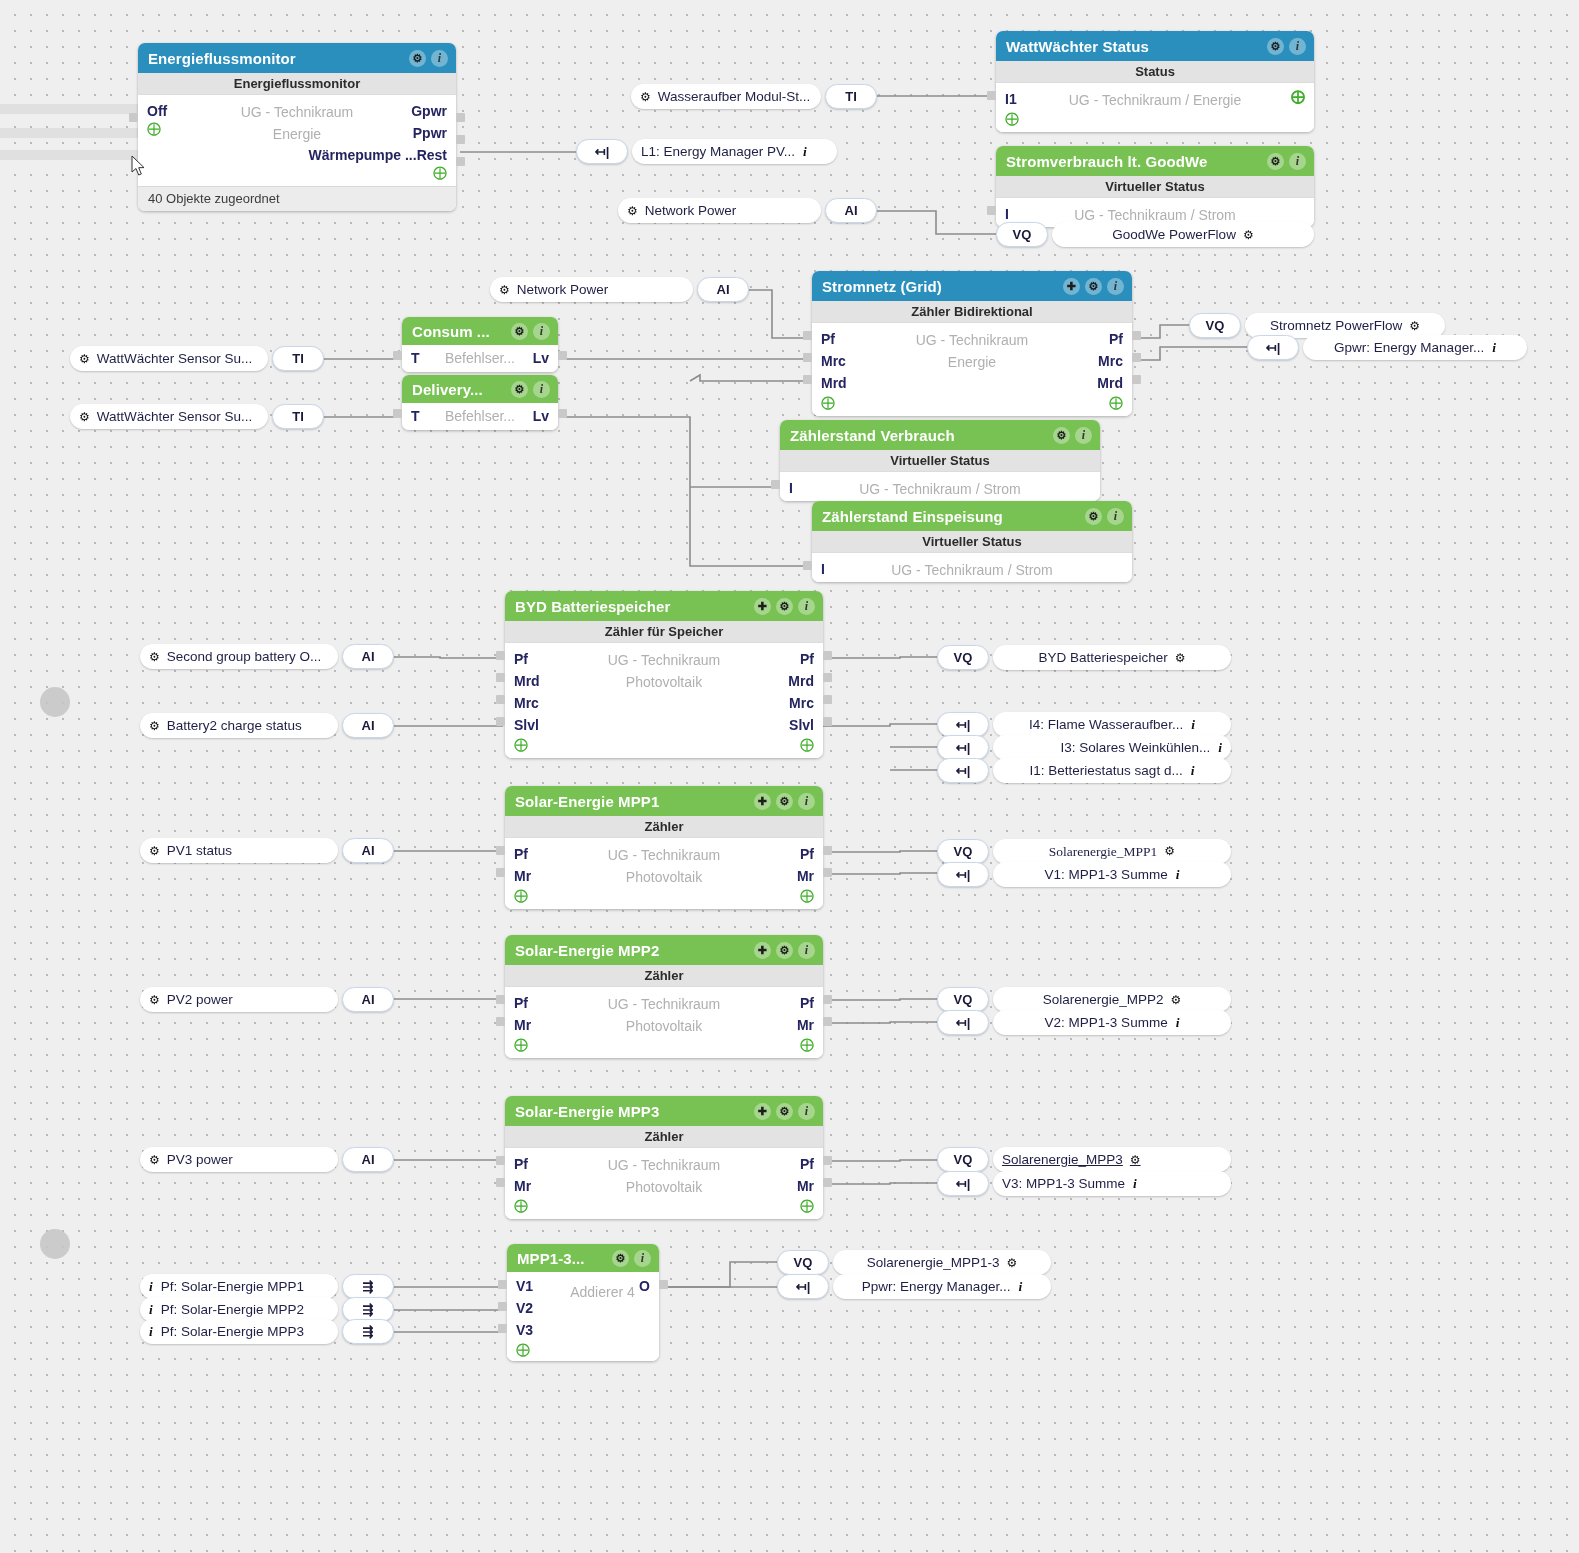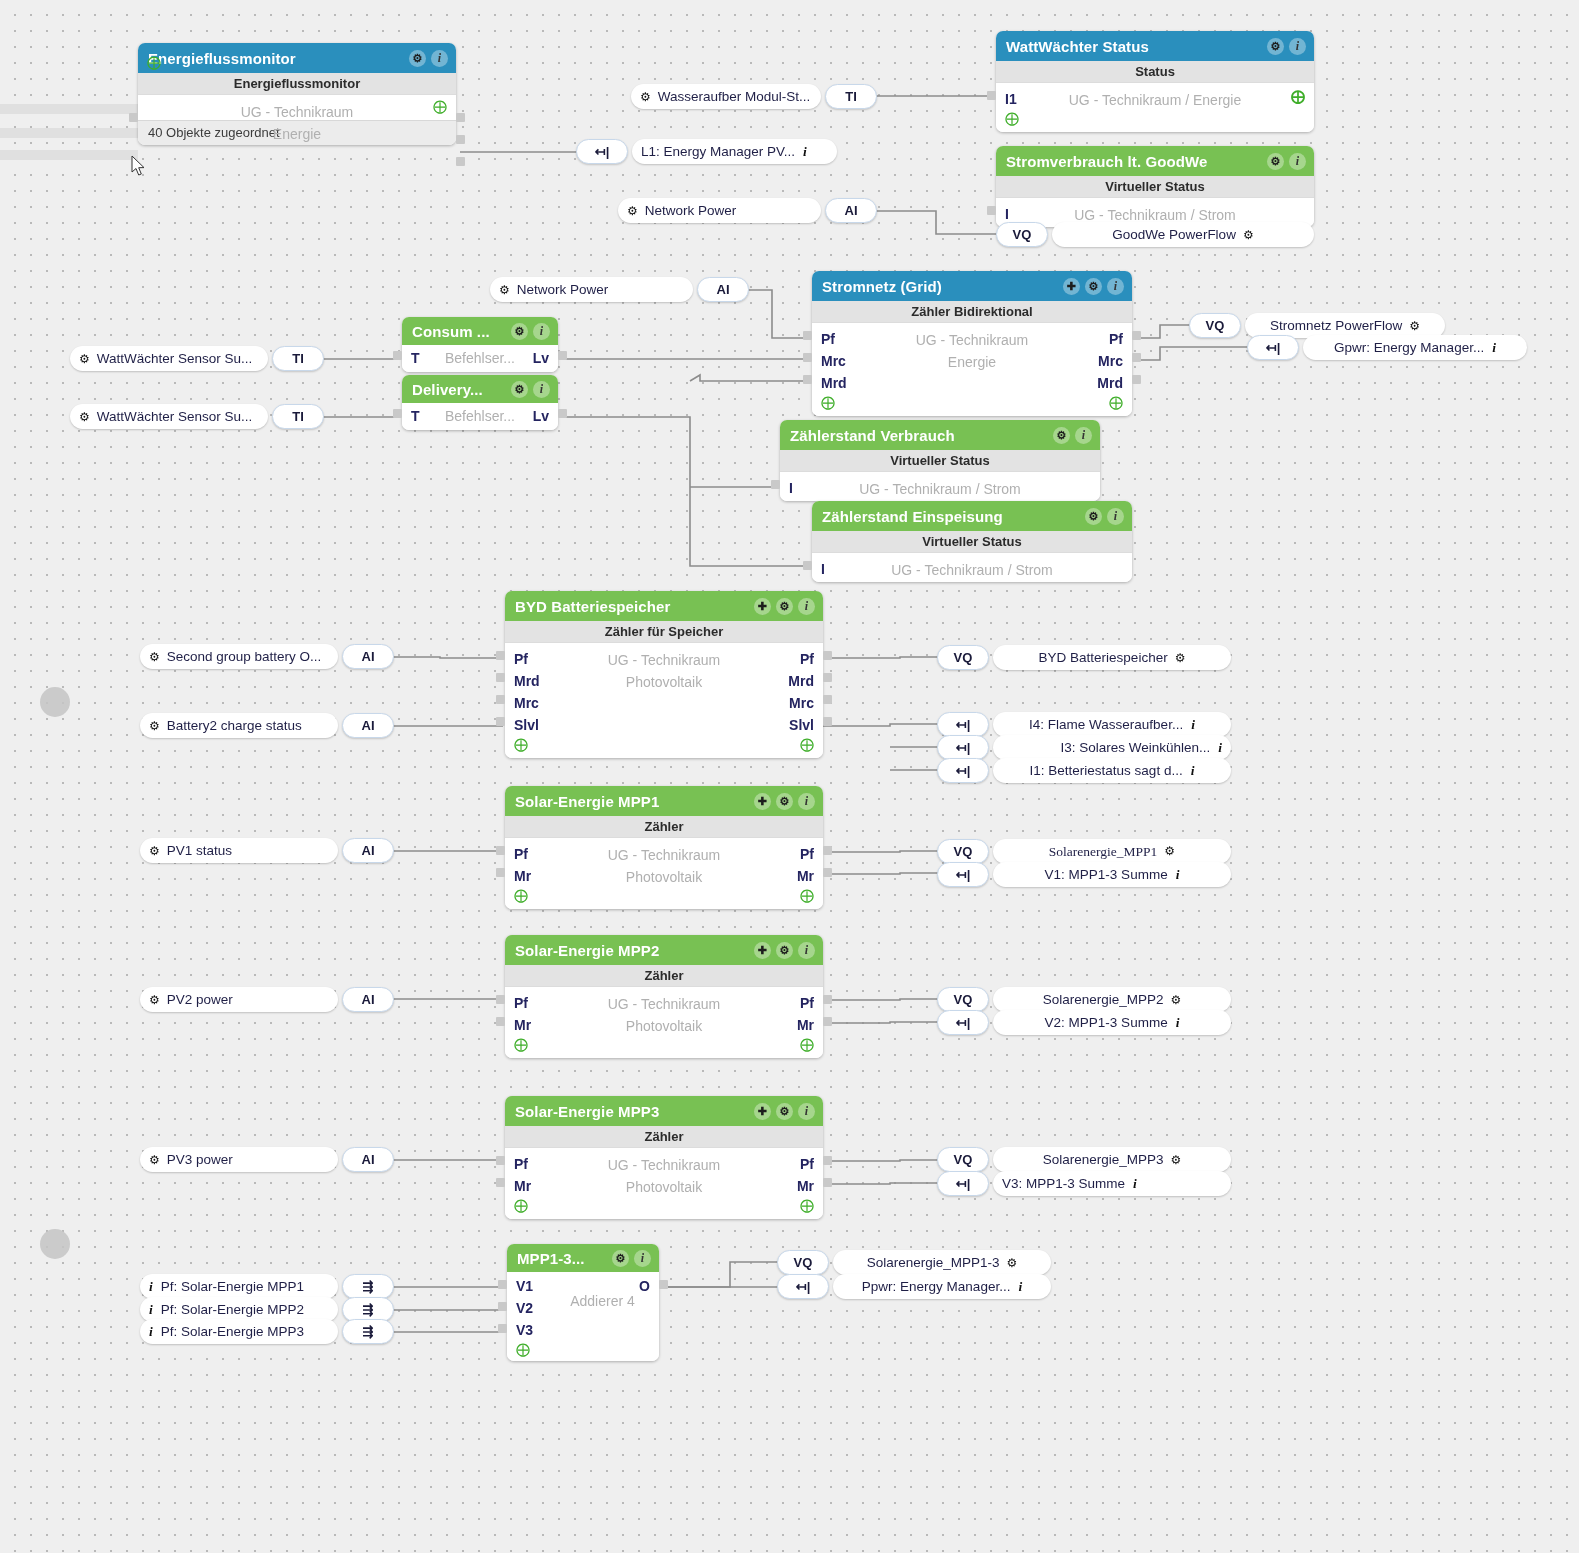--- a/index.html
+++ b/index.html
@@ -220,20 +220,34 @@
         <span class="hbtn">⚙</span>
         <span class="hbtn info">i</span>
       </span>
     </div>
     <div class="node-sub">Energieflussmonitor</div>
     <div class="node-body">
       <div class="center-lines">
         <div>UG - Technikraum</div>
         <div>Energie</div>
       </div>
+      <div class="ports">
+        <div class="prow">
+            <span class="l">Off</span>
+            <span class="r">Gpwr</span>
+          </div>
+        <div class="prow">
+            <span class="l"></span>
+            <span class="r">Ppwr</span>
+          </div>
+        <div class="prow">
+            <span class="l"></span>
+            <span class="r">Wärmepumpe ...Rest</span>
+          </div>
+      </div>
       <div class="plusrow" style="margin-top:-46px;">
         <span class="plus">⨁</span>
       </div>
       <div class="plusrow" style="margin-top:28px;justify-content:flex-end;">
         <span class="plus">⨁</span>
       </div>
       <div class="stub l" style="top:18px;"></div>
       <div class="stub r" style="top:18px;"></div>
       <div class="stub r" style="top:40px;"></div>
       <div class="stub r" style="top:62px;"></div>
@@ -557,21 +571,21 @@
 
   <div class="node" style="left:507px;top:1244px;width:152px;">
     <div class="node-head green" style="height:28px;">
       <span class="title">MPP1-3...</span>
       <span class="hicons">
         <span class="hbtn">⚙</span>
         <span class="hbtn info">i</span>
       </span>
     </div>
     <div class="node-body" style="padding:3px 9px 4px 9px;">
-      <div class="center-lines" style="top:18px;margin-left:39px;">
+      <div class="center-lines" style="top:9px;margin-left:39px;">
         <div>Addierer 4</div>
       </div>
       <div class="prow">
           <span class="l">V1</span>
           <span class="r">O</span>
         </div>
       <div class="prow">
           <span class="l">V2</span>
         </div>
       <div class="prow">
@@ -782,21 +796,21 @@
   <div class="rrow" style="left:937px;top:1010px;">
     <div class="badge">↤|</div>
     <div class="txt" style="width:238px;justify-content:center;">
         <span>V2: MPP1-3 Summe</span>
         <span class="i">i</span>
       </div>
   </div>
 
   <div class="rrow" style="left:937px;top:1147px;">
     <div class="badge">VQ</div>
-    <div class="txt" style="width:238px;justify-content:center;">
+    <div class="txt" style="width:238px;text-decoration:underline;">
         <span>Solarenergie_MPP3</span>
         <span class="g">⚙</span>
       </div>
   </div>
 
   <div class="rrow" style="left:937px;top:1171px;">
     <div class="badge">↤|</div>
     <div class="txt" style="width:238px;">
         <span>V3: MPP1-3 Summe</span>
         <span class="i">i</span>

